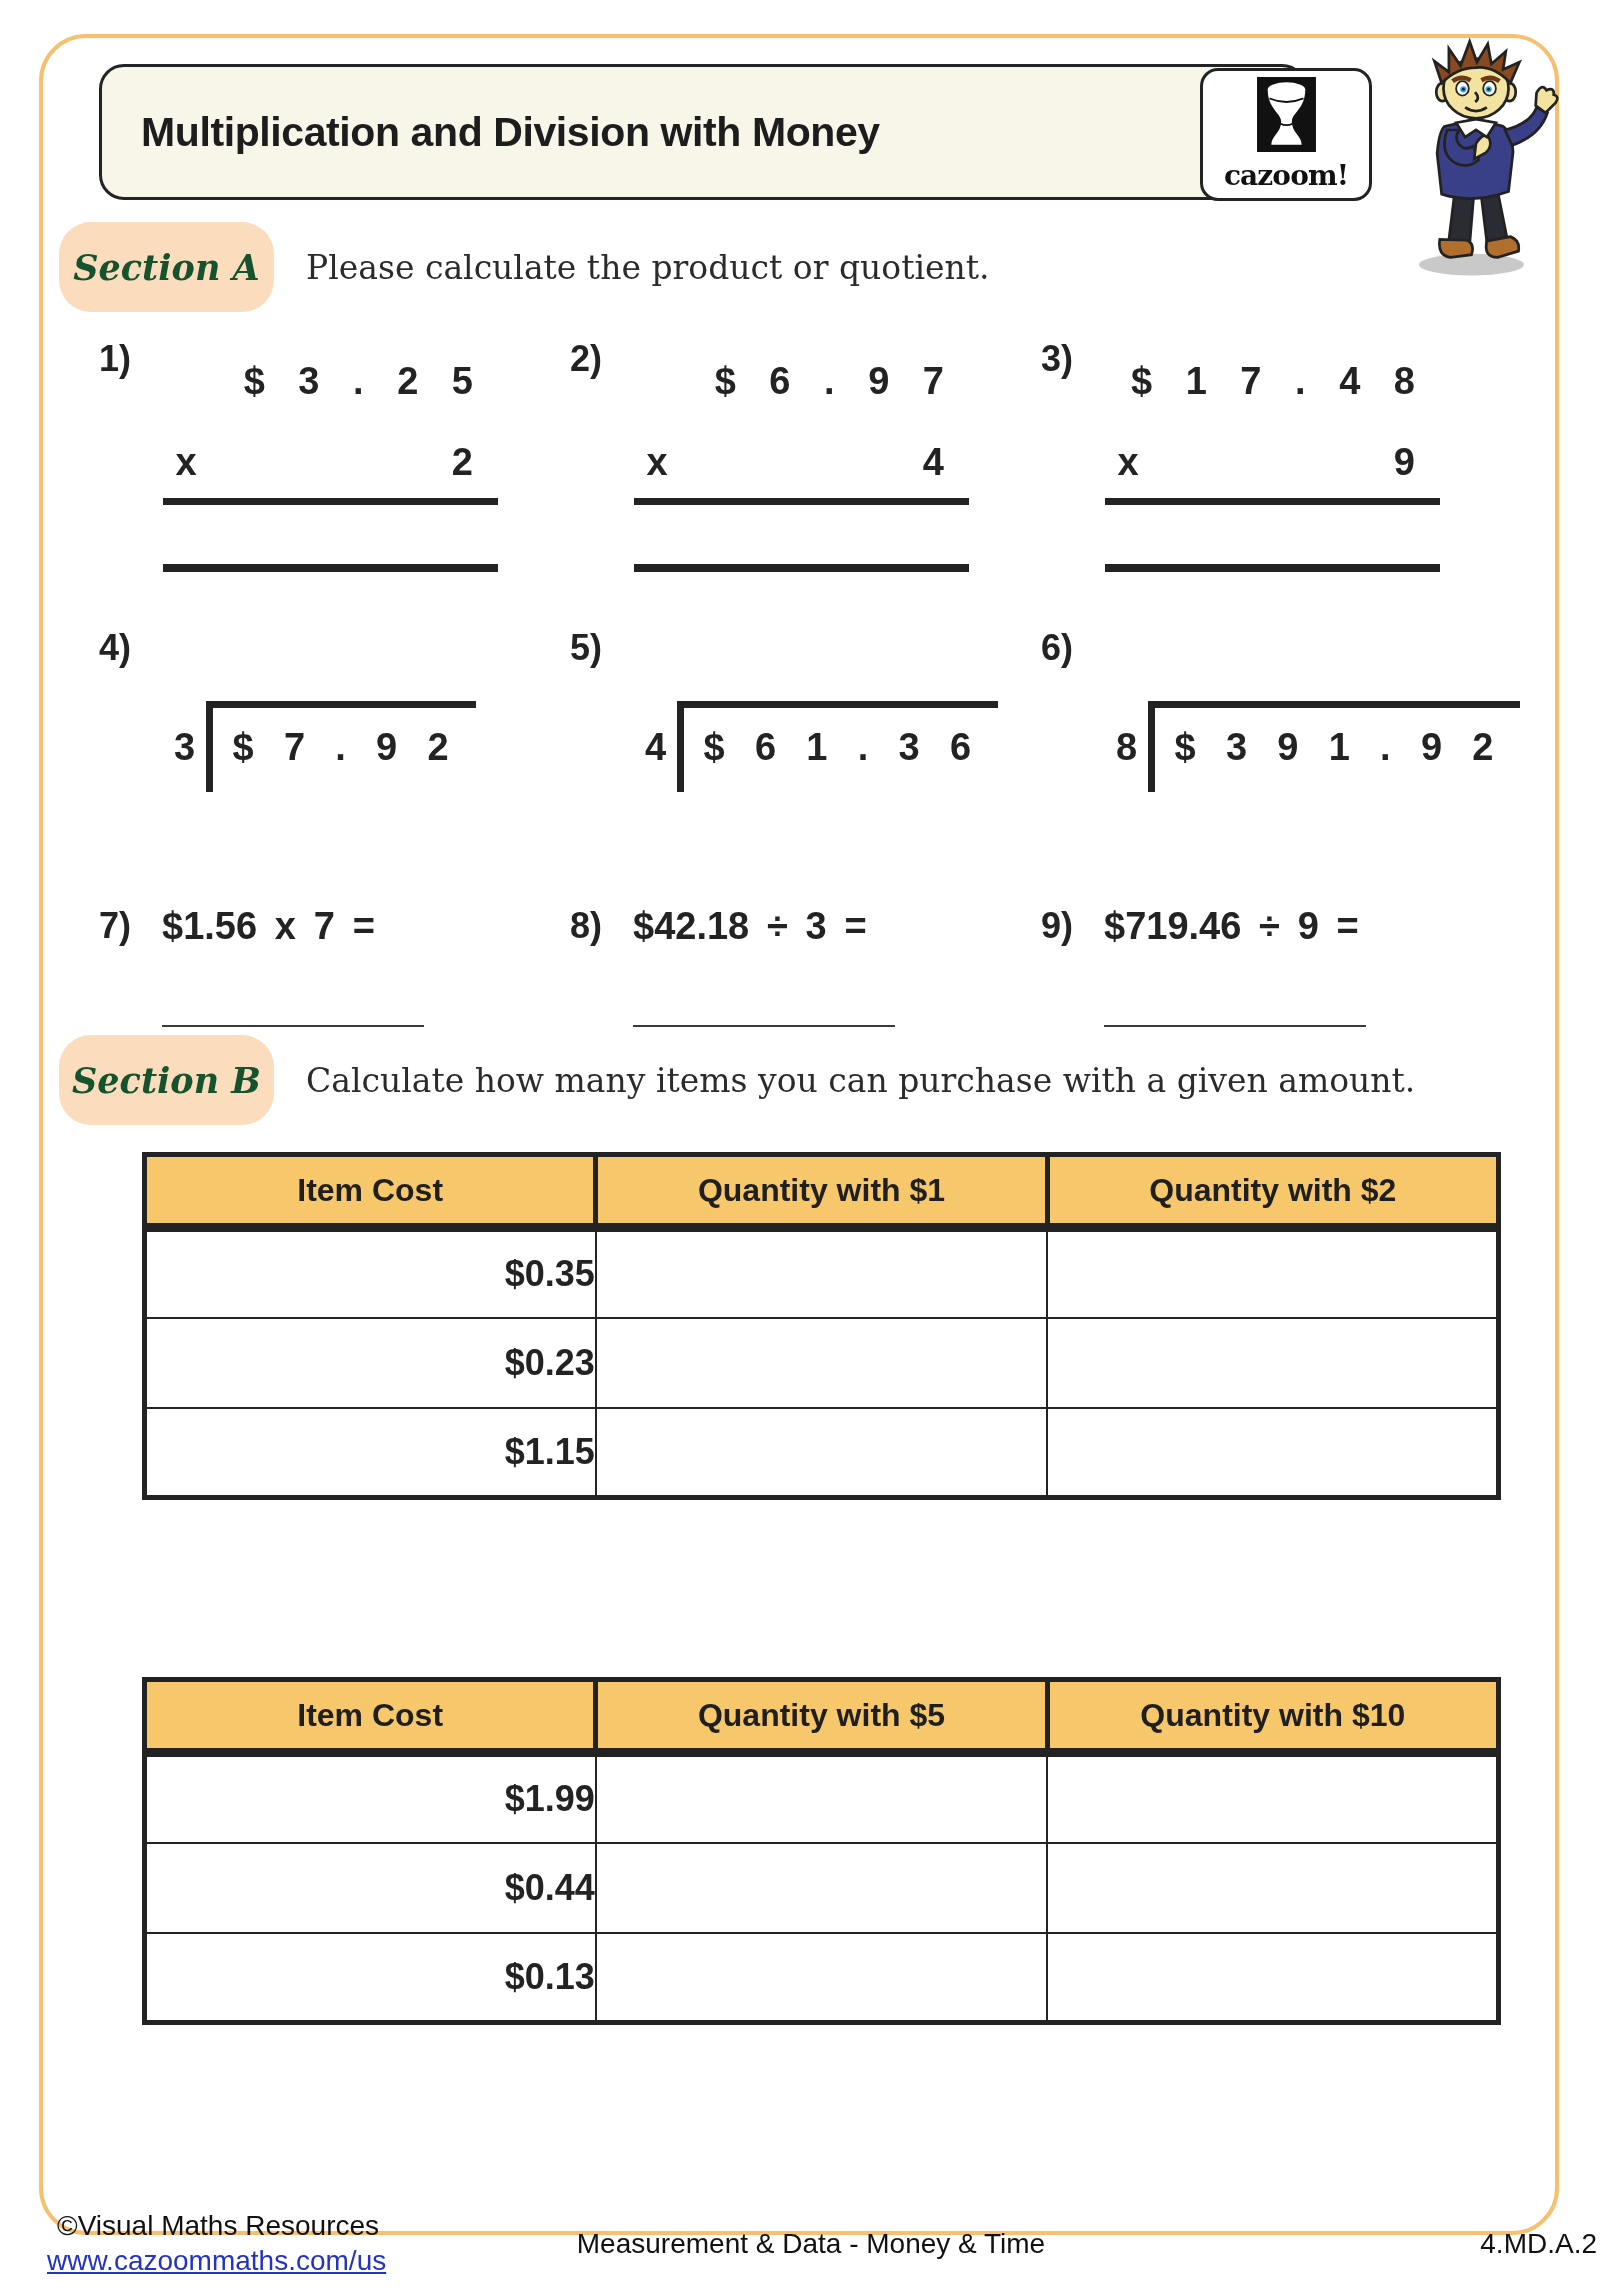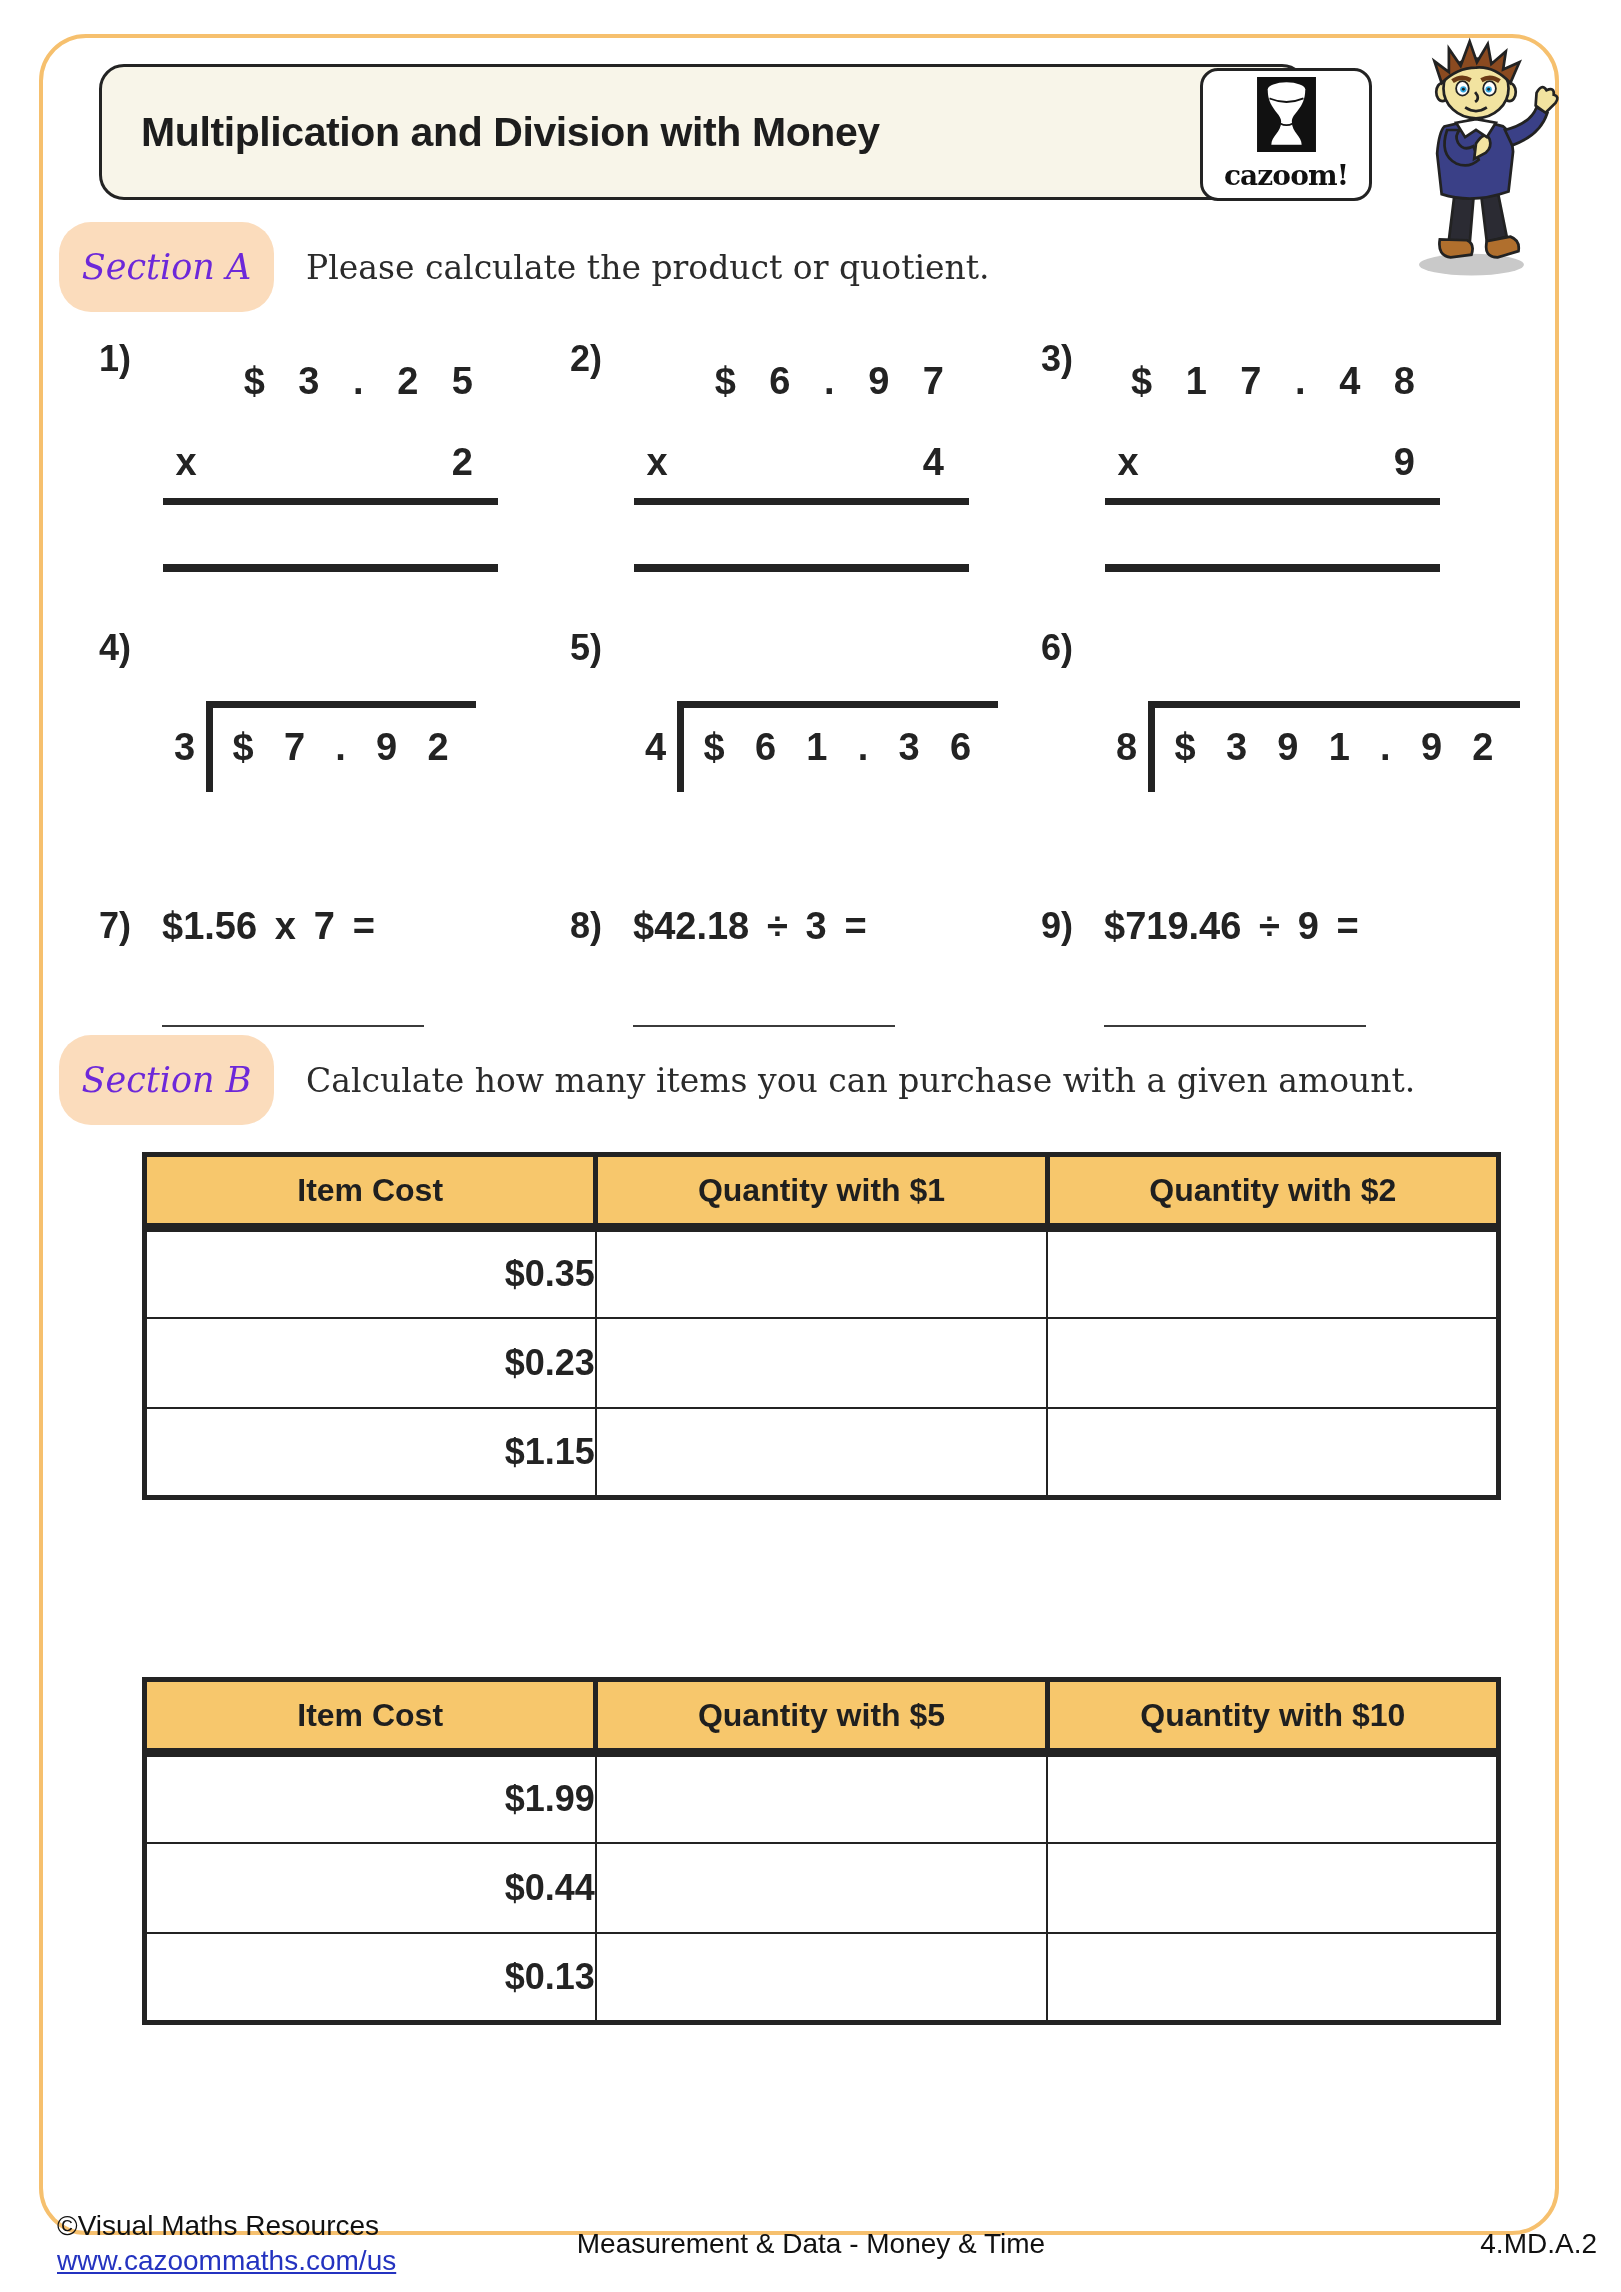--- a/index.html
+++ b/index.html
@@ -37,22 +37,22 @@
   }
   .mascot { position: absolute; left: 1384px; top: 36px; z-index: 4; }
 
   
   .pill {
     position: absolute; left: 59px; width: 215px; height: 90px;
     background: #FBDCBC; border-radius: 32px;
     display: flex; align-items: center; justify-content: center; z-index: 2;
   }
   .pill span {
-    font-family: "DejaVu Serif", serif; font-style: italic; font-weight: normal;
-    font-size: 35px; color: #6d28d9;
+    font-family: "DejaVu Serif", serif; font-style: italic; font-weight: bold;
+    font-size: 35px; color: #14532d;
   }
   .pill-a { top: 222px; }
   .pill-b { top: 1035px; }
   .instr {
     position: absolute; left: 306px; height: 90px;
     display: flex; align-items: center;
     font-family: "DejaVu Serif", serif; font-size: 33px; color: #2b2b2b;
   }
   .instr-a { top: 222px; }
   .instr-b { top: 1035px; }
@@ -107,21 +107,21 @@
     height: 73px; font-size: 32px; font-weight: bold; color: #1f1f1f; text-align: center;
   }
   .btable td {
     border: 2.7px solid #232323; height: 90px;
     text-align: right; font-size: 36px; font-weight: bold; color: #232323;
   }
 
   
   .f-copy { position: absolute; left: 57px; top: 2210px; font-size: 28px; color: #111; }
   .f-link {
-    position: absolute; left: 57px; top: 2245px; font-size: 28px;
+    position: absolute; left: 47px; top: 2245px; font-size: 28px;
     color: #2433C0; text-decoration: underline; cursor: pointer;
   }
   .f-center { position: absolute; left: 0; width: 100%; top: 2228px; text-align: center; font-size: 28px; color: #111; }
   .f-code { position: absolute; right: 25px; top: 2228px; font-size: 28px; color: #111; }
 </style>
 </head>
 <body>
 
 <div>
 

